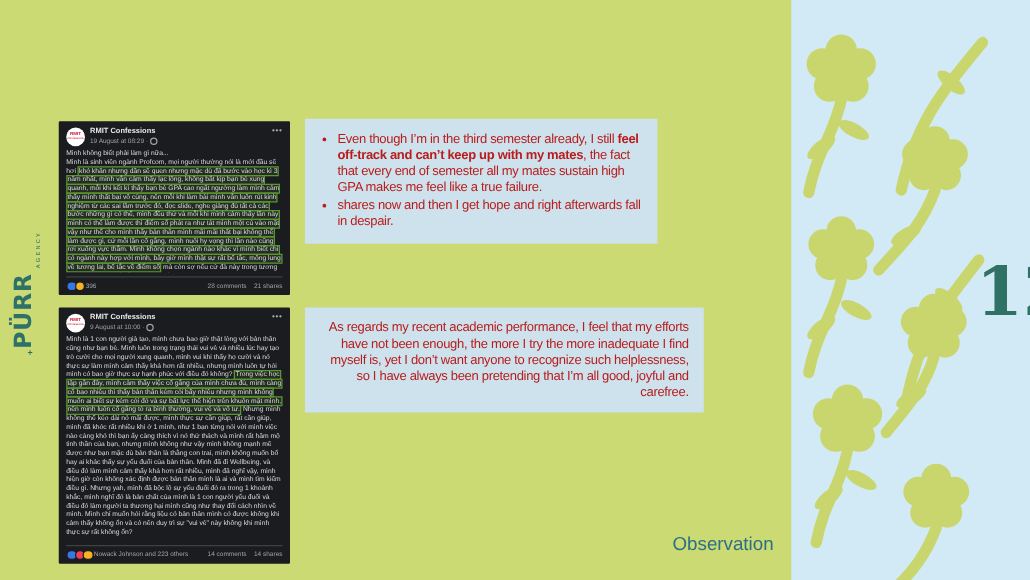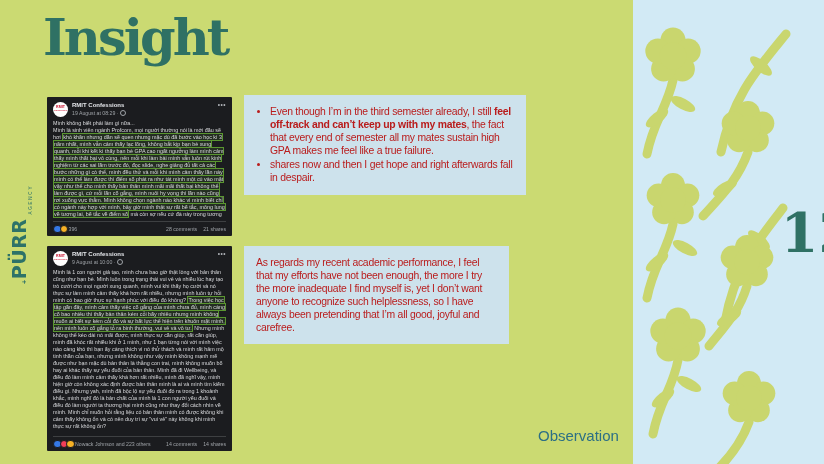--- a/index.html
+++ b/index.html
@@ -47,37 +47,36 @@
   .ricon.sad{background:#f7b125;}
   .ricon.love{background:#f33e58;}
   .ricon.care{background:#f7b125;}
   .footer-right{margin-left:auto;display:flex;gap:6px;}
 
   
   .insight-box{position:absolute;background:#cde2ec;color:#b91c1c;}
   .box1{left:244px;top:95px;width:282px;box-sizing:border-box;padding:10px 12px 9px 10px;}
   .box1 ul{margin:0;padding-left:16px;}
   .box1 li{font-size:10.4px;line-height:13.1px;letter-spacing:-.25px;margin-bottom:1px;}
-  .box2{left:244px;top:246px;width:265px;box-sizing:border-box;padding:10px 12px 9px;}
+  .box2{left:244px;top:246px;width:319px;box-sizing:border-box;padding:10px 12px 9px;text-align:right;}
   .box2 p{margin:0;font-size:10.4px;line-height:13.1px;letter-spacing:-.25px;}
   .bold{font-weight:bold;}
 
   .observation{position:absolute;left:538px;top:427px;font-size:15px;color:#2c6f85;}
 
   
   .right-panel{position:absolute;left:633px;top:0;width:207px;height:464px;background:#d2eaf5;overflow:hidden;}
   .page-number{position:absolute;top:206px;right:-16px;margin:0;font-family:"DejaVu Serif",serif;
                font-weight:bold;font-size:54px;line-height:1;color:#2f7164;}
 </style>
 </head>
 <body>
 
 <div class="slide">
 
-  <h1 class="title">Insight</h1>
 
   <div class="brand">
     <span class="brand-plus p1">+</span>
     <span class="brand-plus p2">+</span>
     <span class="brand-name">PÜRR</span>
     <span class="brand-sub">AGENCY</span>
   </div>
 
   <div class="post post1">
     <div class="post-header">

